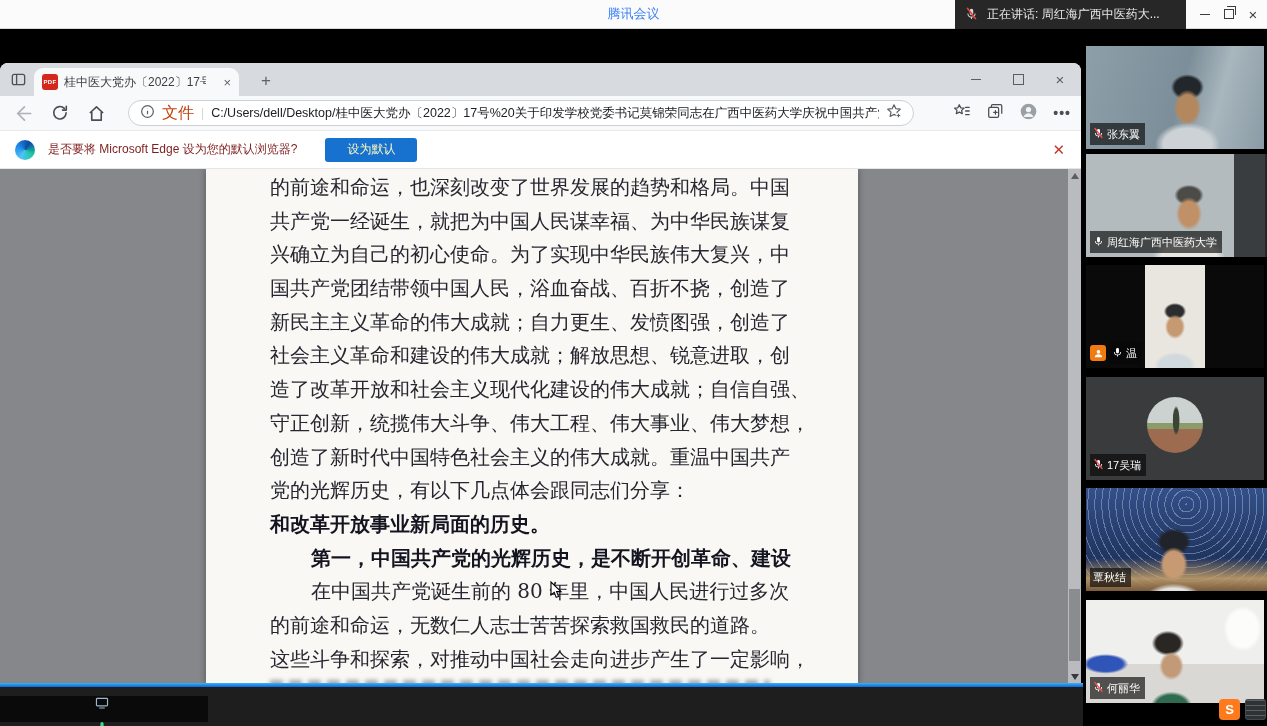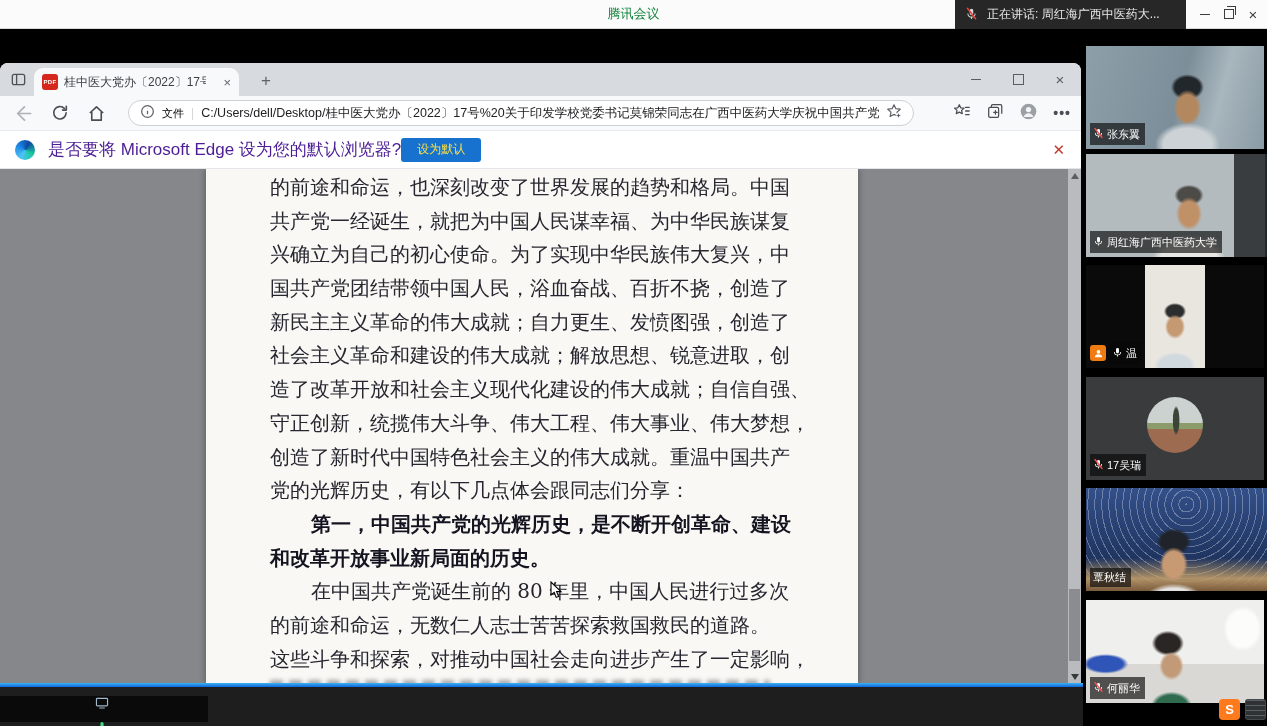--- a/index.html
+++ b/index.html
@@ -1,21 +1,21 @@
 <!DOCTYPE html>
 <html><head>
 <meta charset="utf-8">
 <style>
   html,body{margin:0;padding:0;background:#000;}
   .app{position:relative;width:1267px;height:726px;background:#000;overflow:hidden;
        font-family:"Liberation Sans","DejaVu Sans",sans-serif;}
 
   
   .titlebar{position:absolute;left:0;top:0;width:1267px;height:28px;background:#fbfbfb;border-bottom:1px solid #d8d8d8;z-index:40;}
-  .app-title{position:absolute;left:0;right:0;top:0;line-height:28px;text-align:center;font-size:13px;color:#15803d;}
+  .app-title{position:absolute;left:0;right:0;top:0;line-height:28px;text-align:center;font-size:13px;color:#3b82f6;}
   .toast{position:absolute;left:955px;top:0;width:231px;height:29px;background:#272727;display:flex;align-items:center;gap:9px;padding:0 10px;box-sizing:border-box;z-index:41;}
   .toast-text{font-size:12px;color:#e9e9e9;white-space:nowrap;overflow:hidden;}
   .win-controls{position:absolute;right:2px;top:0;height:28px;display:flex;align-items:center;z-index:42;}
   .wc-btn{width:24px;height:28px;display:flex;align-items:center;justify-content:center;color:#3d3d3d;}
   .glyph-min{width:10px;height:1px;background:#3d3d3d;}
   .glyph-restore{position:relative;width:8px;height:8px;border:1px solid #3d3d3d;background:#fbfbfb;}
   .glyph-restore::before{content:"";position:absolute;left:2px;top:-4px;width:8px;height:8px;border-top:1px solid #3d3d3d;border-right:1px solid #3d3d3d;}
   .glyph-x{font-size:15px;line-height:1;}
 
   
@@ -28,31 +28,31 @@
   .tab-close{margin-left:auto;font-size:13px;color:#5f6368;}
   .new-tab{position:absolute;left:253px;top:5px;width:26px;height:26px;display:flex;align-items:center;justify-content:center;font-size:17px;color:#5f6368;}
   .b-controls{position:absolute;right:0;top:0;height:33px;display:flex;}
   .b-btn{width:42px;height:33px;display:flex;align-items:center;justify-content:center;color:#5a5d61;}
   .g-min{width:10px;height:1px;background:#5a5d61;}
   .g-max{width:9px;height:9px;border:1px solid #5a5d61;}
 
   .toolbar{position:relative;height:34px;background:#f8f9fb;border-bottom:1px solid #e8eaed;display:flex;align-items:center;}
   .nav-ic{margin-left:14px;display:flex;align-items:center;}
   .omnibox{position:absolute;left:128px;top:4px;width:786px;height:26px;background:#fff;border:1px solid #cdd0d5;border-radius:14px;display:flex;align-items:center;gap:7px;padding:0 11px;box-sizing:border-box;}
-  .scheme{font-size:11px;color:#000000;flex:none;}
+  .scheme{font-size:16px;color:#c2410c;flex:none;}
   .ob-div{color:#d4d4d4;font-size:12px;flex:none;}
   .url{font-size:12.5px;color:#202124;white-space:nowrap;overflow:hidden;flex:1;}
   .right-icons{position:absolute;right:10px;top:0;height:34px;display:flex;align-items:center;gap:15px;}
   .more-dots{font-size:14px;font-weight:bold;color:#4a4d51;letter-spacing:1px;}
 
   .notif{position:relative;height:37px;background:#fff;border-bottom:1px solid #e3e5e8;display:flex;align-items:center;}
   .edge-logo{flex:none;width:20px;height:20px;margin-left:15px;border-radius:50%;
      background:conic-gradient(from 210deg,#4fc3f7,#1e88e5,#0d47a1,#1cc8a0,#4fc3f7);}
-  .notif-text{margin-left:13px;font-size:17px;color:#4c1d95;}
-  .default-btn{height:24px;padding:0 16px;background:#1672ce;color:#fde047;font-size:12px;border:none;border-radius:3px;display:flex;align-items:center;}
+  .notif-text{margin-left:13px;font-size:12px;color:#7f1d1d;}
+  .default-btn{margin-left:28px;height:24px;padding:0 22px;background:#1672ce;color:#fef9c3;font-size:12px;border:none;border-radius:3px;display:flex;align-items:center;}
   .notif-close{position:absolute;right:16px;font-size:15px;color:#c0392b;}
 
   .viewer{position:relative;height:515px;background:#85878b;overflow:hidden;}
   .page{position:absolute;left:206px;top:0;width:652px;height:515px;background:#faf8f4;box-shadow:0 0 7px rgba(0,0,0,.38);overflow:hidden;}
   .doc{position:absolute;left:64px;top:2px;width:575px;}
   .doc-line{height:33.7px;line-height:33.7px;font-size:20px;color:#262630;white-space:nowrap;
      font-family:"DejaVu Serif","Liberation Serif",serif;}
   .doc-line.b{font-weight:bold;color:#141420;}
   .doc-line.in{padding-left:41px;}
   .doc-blur{width:500px;height:16px;margin-top:4px;background:repeating-linear-gradient(90deg,#5a5a66 0 13px,transparent 13px 19px);filter:blur(2px);opacity:.5;}
@@ -250,22 +250,22 @@
             <div class="doc-line">的前途和命运，也深刻改变了世界发展的趋势和格局。中国</div>
             <div class="doc-line">共产党一经诞生，就把为中国人民谋幸福、为中华民族谋复</div>
             <div class="doc-line">兴确立为自己的初心使命。为了实现中华民族伟大复兴，中</div>
             <div class="doc-line">国共产党团结带领中国人民，浴血奋战、百折不挠，创造了</div>
             <div class="doc-line">新民主主义革命的伟大成就；自力更生、发愤图强，创造了</div>
             <div class="doc-line">社会主义革命和建设的伟大成就；解放思想、锐意进取，创</div>
             <div class="doc-line">造了改革开放和社会主义现代化建设的伟大成就；自信自强、</div>
             <div class="doc-line">守正创新，统揽伟大斗争、伟大工程、伟大事业、伟大梦想，</div>
             <div class="doc-line">创造了新时代中国特色社会主义的伟大成就。重温中国共产</div>
             <div class="doc-line">党的光辉历史，有以下几点体会跟同志们分享：</div>
+            <div class="doc-line b">和改革开放事业新局面的历史。</div>
             <div class="doc-line b in">第一，中国共产党的光辉历史，是不断开创革命、建设</div>
-            <div class="doc-line b">和改革开放事业新局面的历史。</div>
             <div class="doc-line in">在中国共产党诞生前的 80 年里，中国人民进行过多次</div>
             <div class="doc-line">的前途和命运，无数仁人志士苦苦探索救国救民的道路。</div>
             <div class="doc-line">这些斗争和探索，对推动中国社会走向进步产生了一定影响，</div>
             <div class="doc-blur"></div>
           </div>
       </div>
       <div class="vscroll">
         <span class="varr up"></span>
         <div class="vthumb"></div>
         <span class="varr down"></span>

